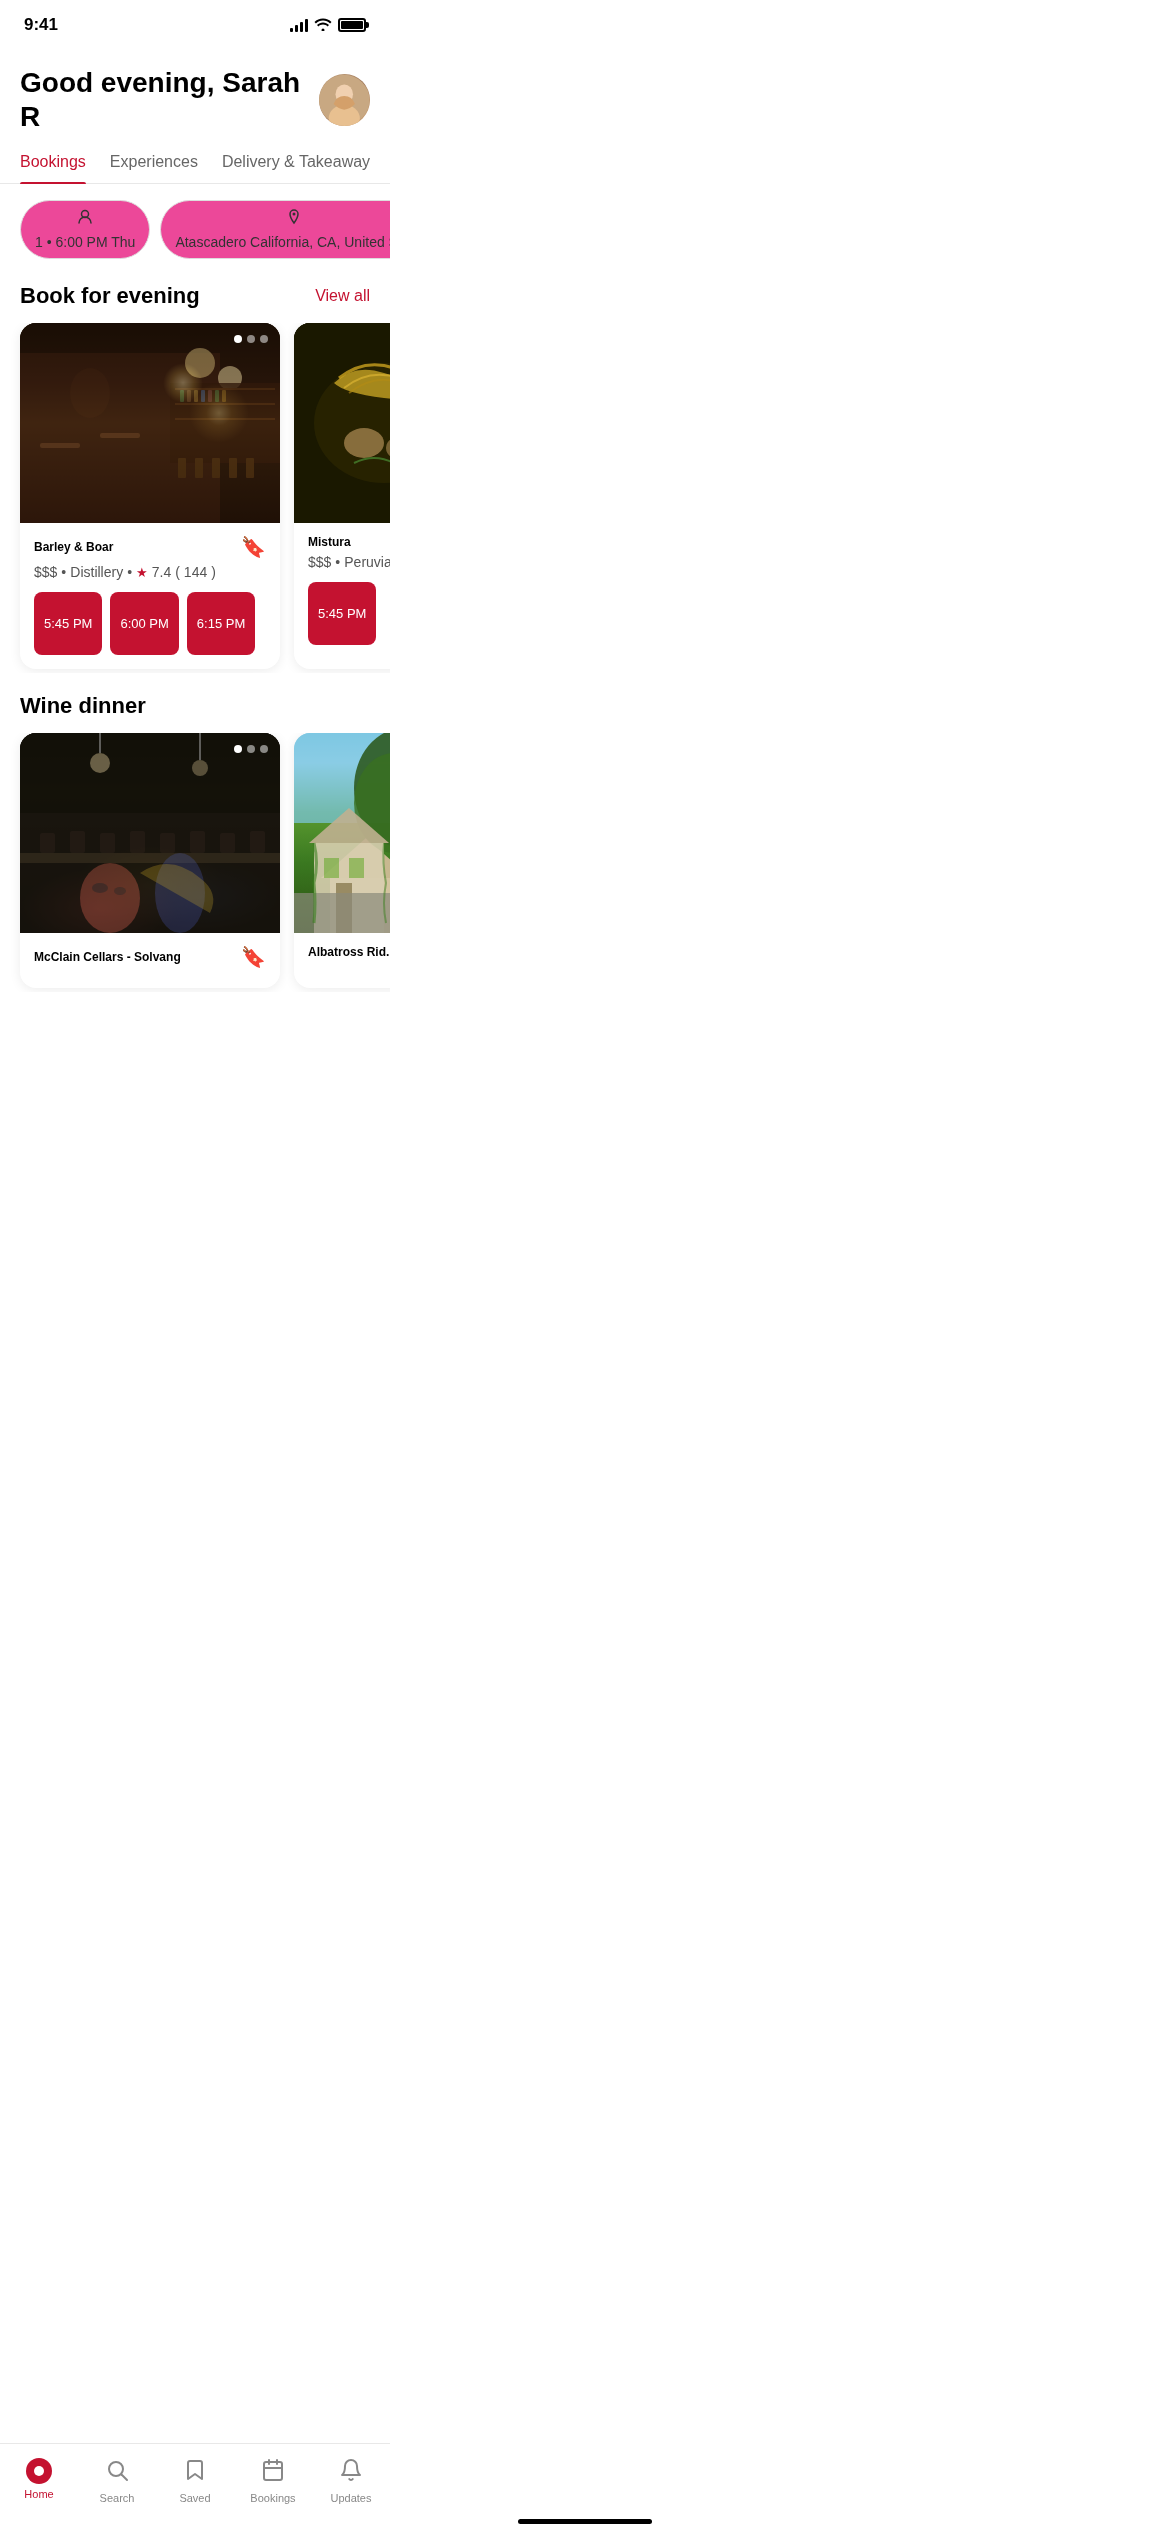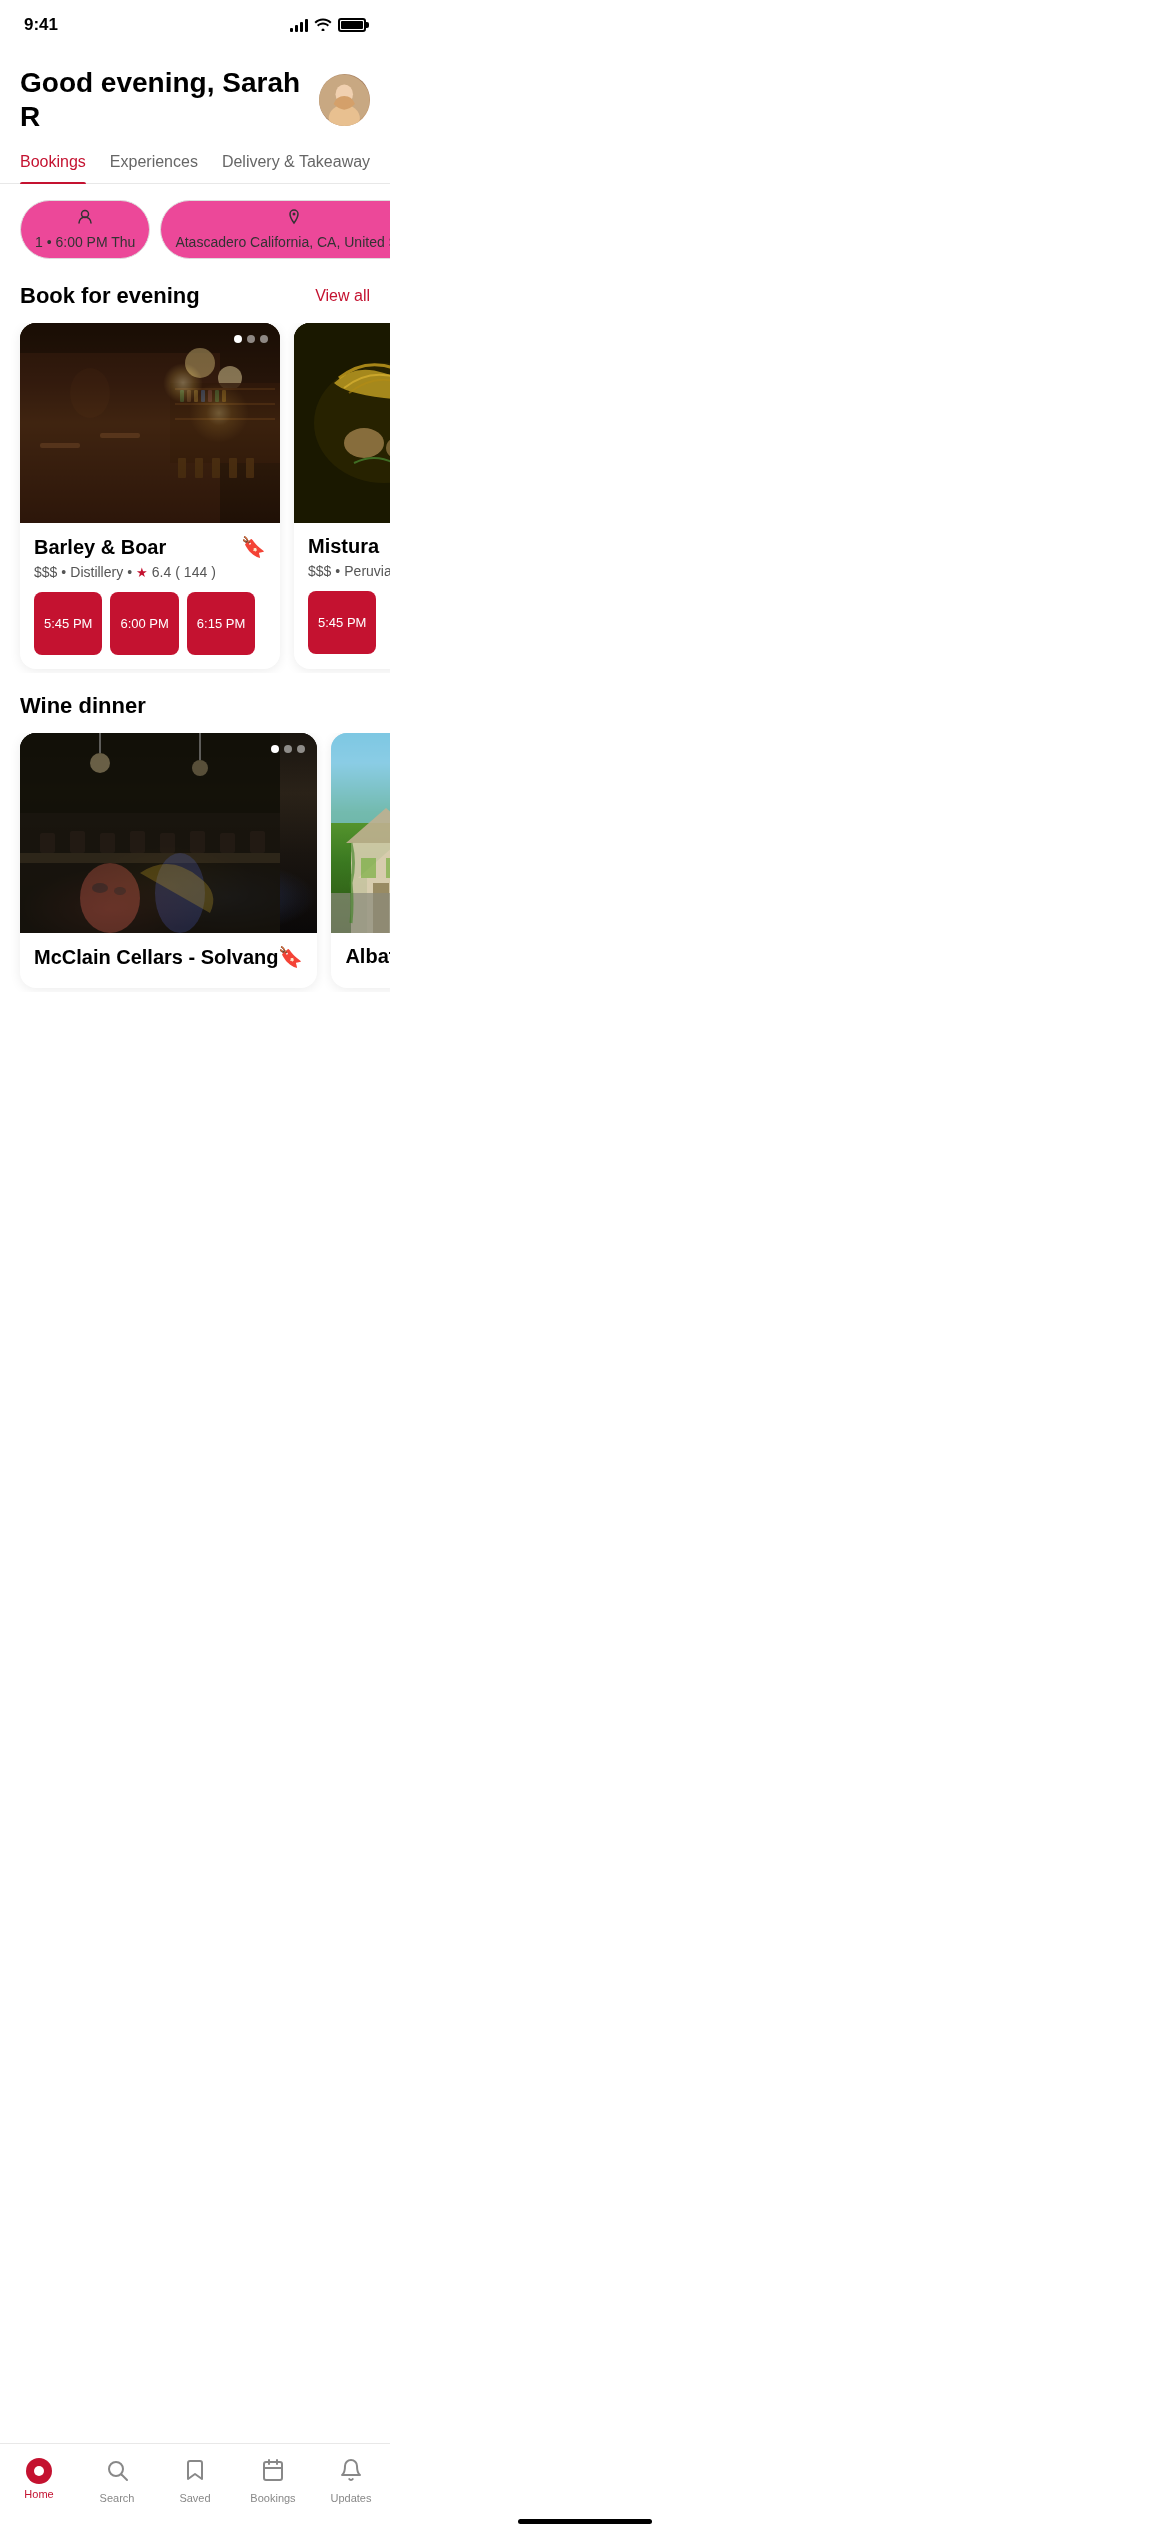--- a/index.html
+++ b/index.html
@@ -262,21 +262,21 @@
     }
 
     .card-name-row {
       display: flex;
       justify-content: space-between;
       align-items: center;
       margin-bottom: 5px;
     }
 
     .card-name {
-      font-size: 20px;
+      font-size: 12px;
       font-weight: 700;
       color: #000;
     }
 
     .bookmark-icon {
       color: #c41230;
       font-size: 20px;
     }
 
     .card-meta {
@@ -639,21 +639,21 @@
           <div class="card-name-row">
             <span class="card-name">Barley &amp; Boar</span>
             <span class="bookmark-icon">🔖</span>
           </div>
           <div class="card-meta">
             <span>$$$</span>
             <span> • </span>
             <span>Distillery</span>
             <span> • </span>
             <span class="star-icon">★</span>
-            <span>6.4</span>
+            <span>7.4</span>
             <span> (</span>
               <span>144</span>
               <span>)</span>
           </div>
           <div class="time-slots">
             <div class="time-slot">5:45 PM</div>
             <div class="time-slot">6:00 PM</div>
             <div class="time-slot">6:15 PM</div>
           </div>
         </div>

